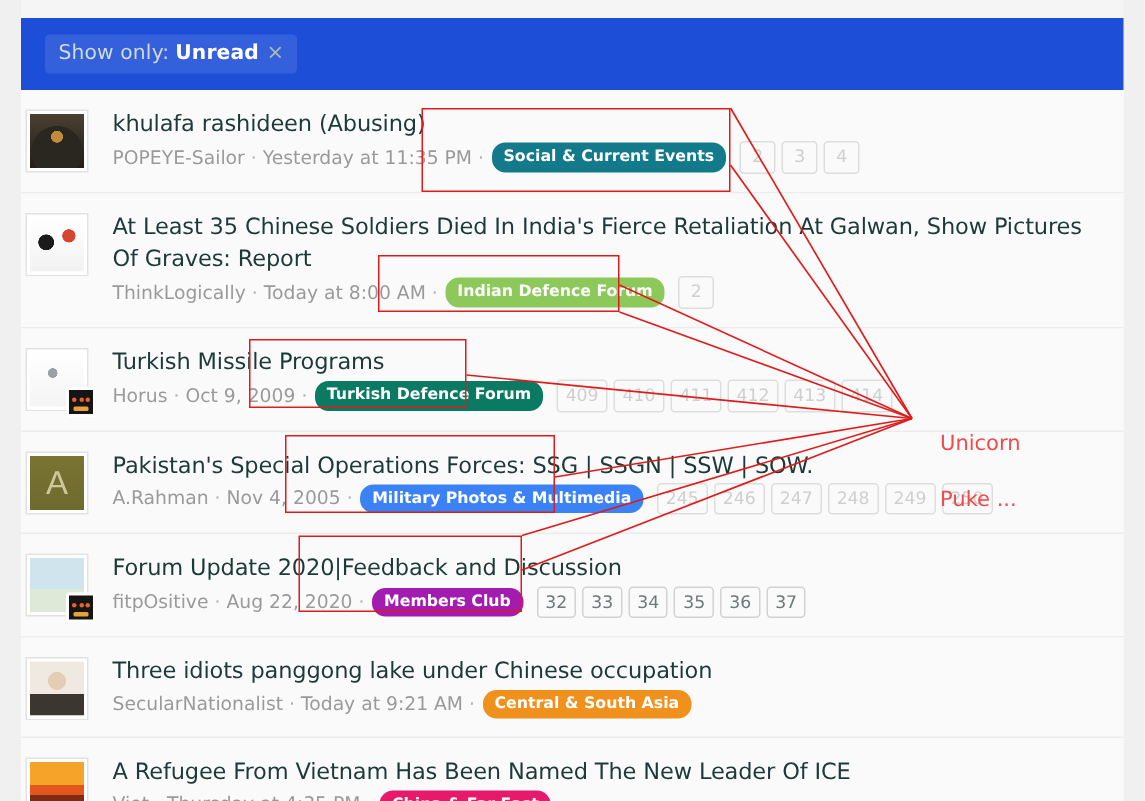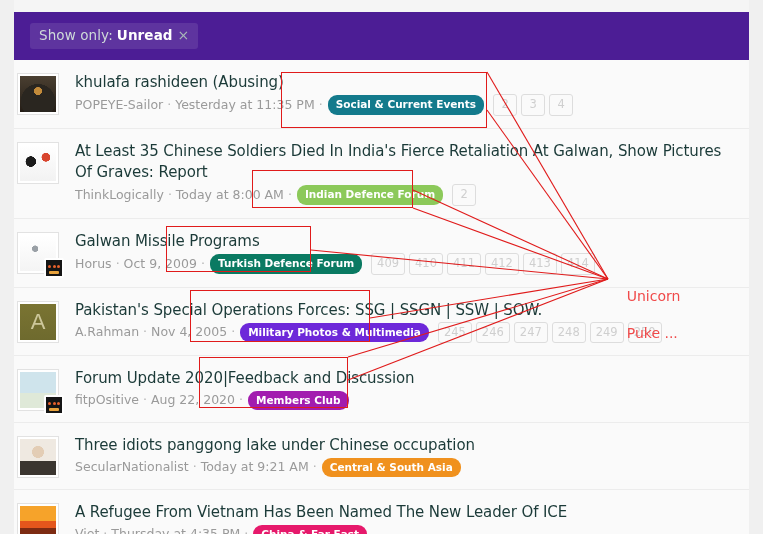--- a/index.html
+++ b/index.html
@@ -35,21 +35,21 @@
   .gutter.left  { left: 0; }
   .gutter.right { right: 0; }
 
   
   #filter-bar {
     position: absolute;
     left: 14px;
     top: 12px;
     width: 735px;
     height: 48px;
-    background: #4c1d95;
+    background: #1d4ed8;
     box-sizing: border-box;
     display: flex;
     align-items: center;
     padding-left: 16px;
   }
   .filter-pill {
     display: inline-flex;
     align-items: baseline;
     background: rgba(255,255,255,0.10);
     border-radius: 3px;
@@ -292,21 +292,21 @@
           <div class="av-badge">
             <span class="dot-row">
               <i></i>
               <i></i>
               <i></i>
             </span>
             <span class="mouth"></span>
           </div>
         </div>
         <div class="thread-main">
-          <div class="thread-title">Galwan Missile Programs</div>
+          <div class="thread-title">Turkish Missile Programs</div>
           <div class="thread-meta">
             <span>Horus</span>
             <span class="meta-sep">·</span>
             <span>Oct 9, 2009</span>
             <span class="meta-sep">·</span>
             <span class="node-badge" style="background: rgb(10, 122, 98);">Turkish Defence Forum</span>
             <span class="pages">
               <span class="page-num">409</span>
               <span class="page-num">410</span>
               <span class="page-num">411</span>
@@ -323,21 +323,21 @@
             <span class="av-letter">A</span>
           </div>
         </div>
         <div class="thread-main">
           <div class="thread-title">Pakistan's Special Operations Forces: SSG | SSGN | SSW | SOW.</div>
           <div class="thread-meta">
             <span>A.Rahman</span>
             <span class="meta-sep">·</span>
             <span>Nov 4, 2005</span>
             <span class="meta-sep">·</span>
-            <span class="node-badge" style="background: #6d28d9; text-align: right;">Military Photos &amp; Multimedia</span>
+            <span class="node-badge" style="background: #3b82f6; text-align: right;">Military Photos &amp; Multimedia</span>
             <span class="pages">
               <span class="page-num">245</span>
               <span class="page-num">246</span>
               <span class="page-num">247</span>
               <span class="page-num">248</span>
               <span class="page-num">249</span>
               <span class="page-num">250</span>
             </span>
           </div>
         </div>
@@ -355,20 +355,28 @@
           </div>
         </div>
         <div class="thread-main">
           <div class="thread-title">Forum Update 2020|Feedback and Discussion</div>
           <div class="thread-meta">
             <span>fitpOsitive</span>
             <span class="meta-sep">·</span>
             <span>Aug 22, 2020</span>
             <span class="meta-sep">·</span>
             <span class="node-badge" style="background: #a21caf;">Members Club</span>
+            <span class="pages">
+              <span class="page-num strong">32</span>
+              <span class="page-num strong">33</span>
+              <span class="page-num strong">34</span>
+              <span class="page-num strong">35</span>
+              <span class="page-num strong">36</span>
+              <span class="page-num strong">37</span>
+            </span>
           </div>
         </div>
       </div>
       <div class="thread-row">
         <div class="avatar-wrap">
           <div class="avatar" style="background-image: radial-gradient(circle at 50% 36%, rgb(227, 205, 181) 0px, rgb(227, 205, 181) 20%, rgba(0, 0, 0, 0) 21%), linear-gradient(rgb(239, 233, 225) 0px, rgb(239, 233, 225) 60%, rgb(59, 54, 48) 60%, rgb(59, 54, 48) 100%);"></div>
         </div>
         <div class="thread-main">
           <div class="thread-title">Three idiots panggong lake under Chinese occupation</div>
           <div class="thread-meta">

